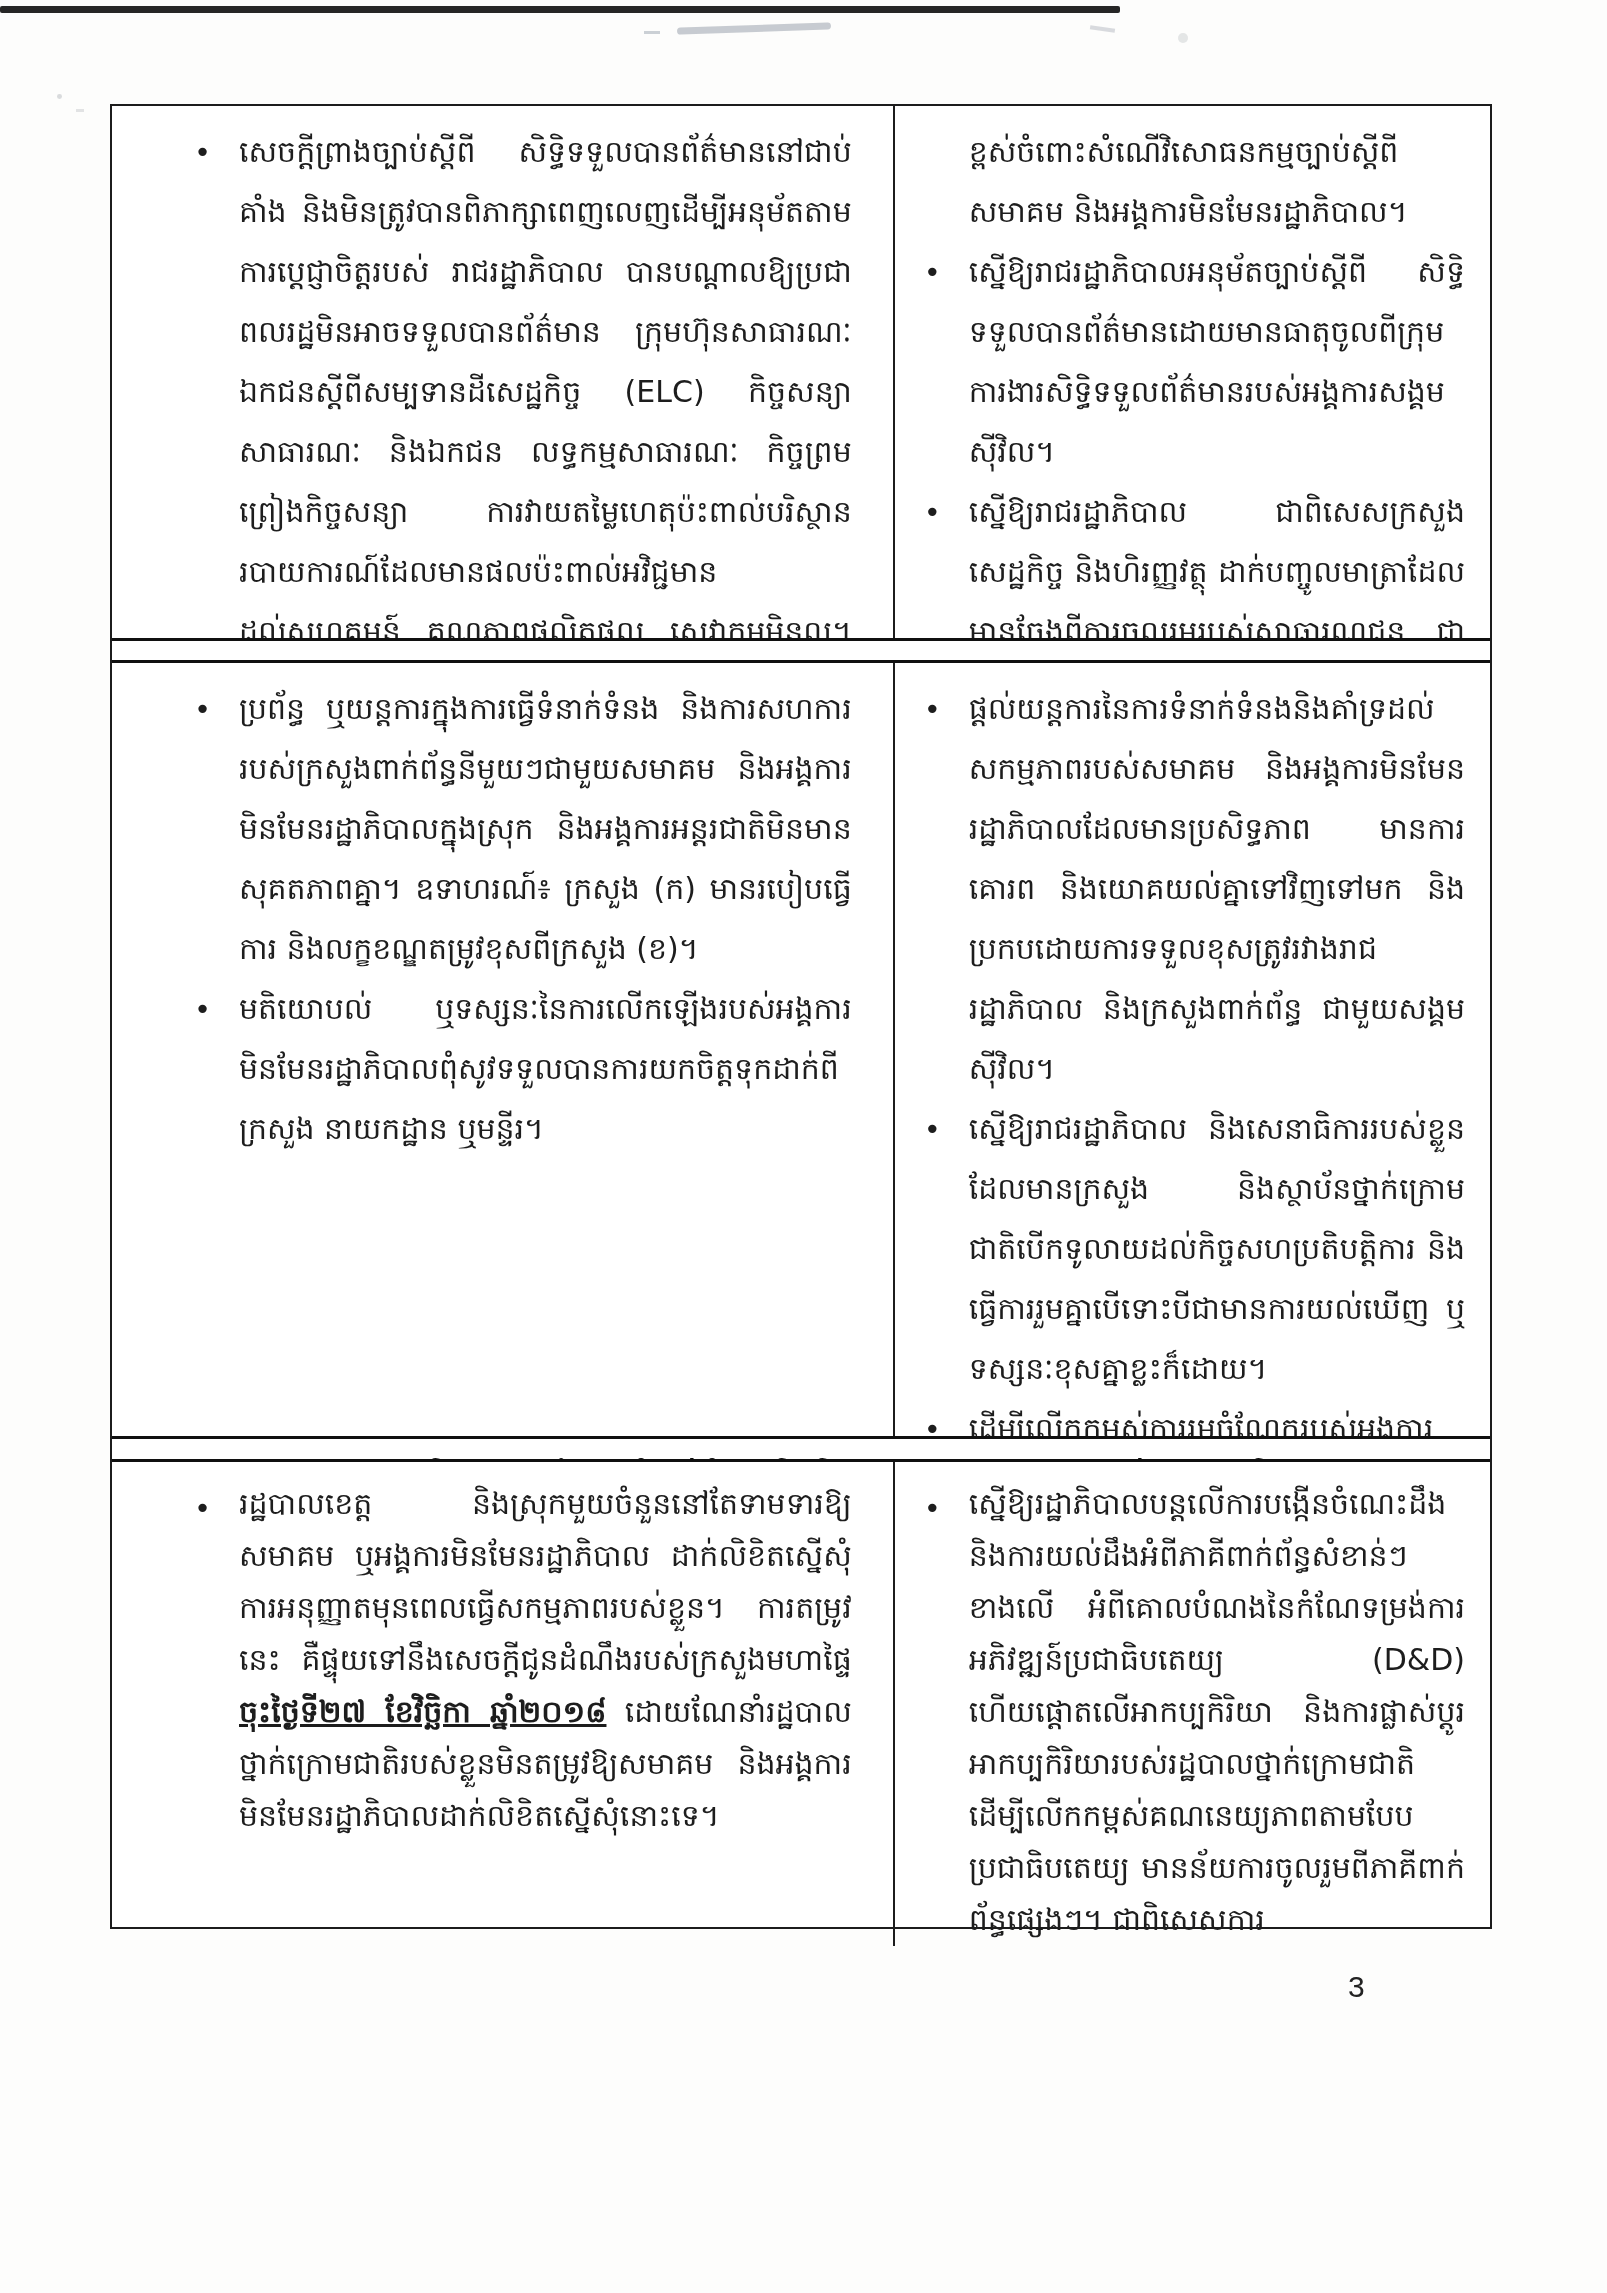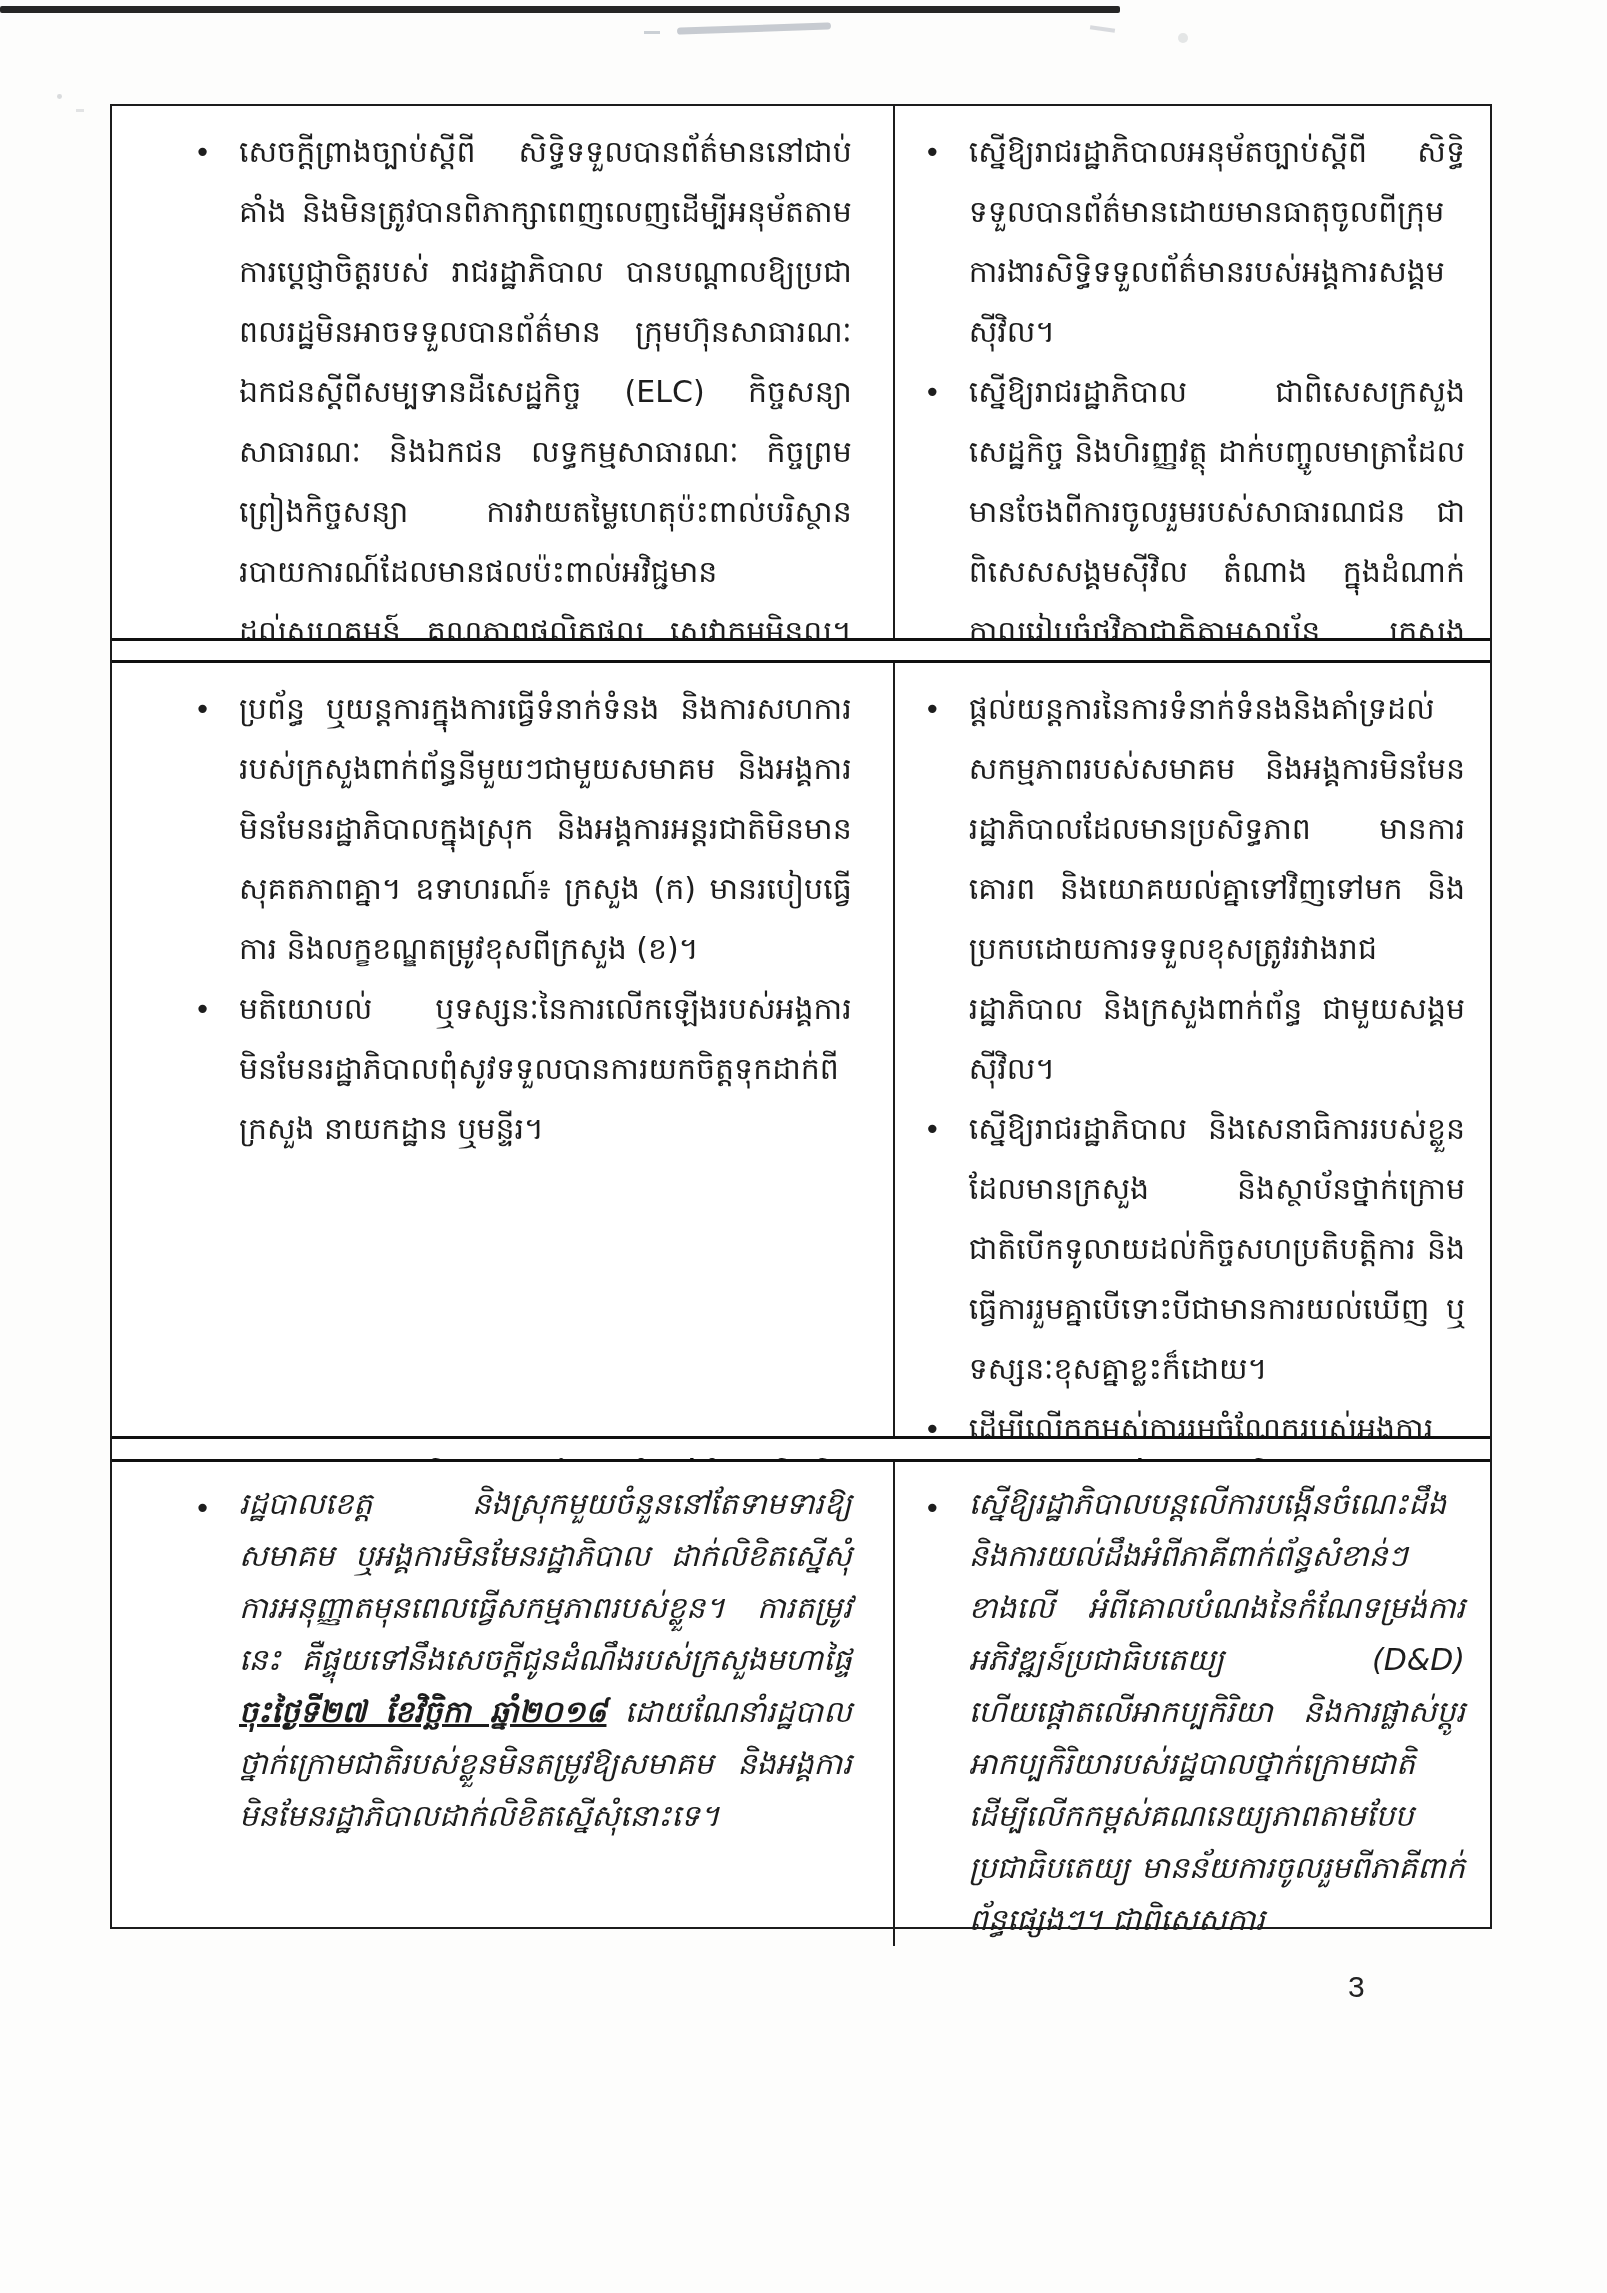--- a/index.html
+++ b/index.html
@@ -60,21 +60,21 @@
     font-size:32px;line-height:55px;
     font-weight:bold;color:#0c0c0c;
     text-align:left;word-break:break-word;
   }
   .cell p{
     margin:0;
     font-size:30px;line-height:60px;
     color:#1d1d1d;text-align:justify;
     word-break:break-word;
   }
-  .h-row3 .cell p{line-height:52px;font-style:italic;}
+  .h-row3 .cell p{line-height:52px;}
   .bullet{position:relative;}
   .marker{
     position:absolute;left:-45px;top:0;
     font-size:29px;color:#1d1d1d;line-height:60px;
   }
   .emph{font-weight:bold;text-decoration:underline;}
 
   .page-number{
     position:absolute;left:1348px;top:1970px;
     font-size:30px;color:#222;
@@ -99,20 +99,21 @@
   <div class="doc-table">
 
     <div class="trow h-row1">
       <div class="cell left">
         <div class="bullet">
           <span class="marker">•</span>
           <p>សេចក្តីព្រាងច្បាប់ស្តីពី សិទ្ធិទទួលបានព័ត៌មាននៅជាប់គាំង និងមិនត្រូវបានពិភាក្សាពេញលេញដើម្បីអនុម័តតាមការប្តេជ្ញាចិត្តរបស់ រាជរដ្ឋាភិបាល បានបណ្តាលឱ្យប្រជាពលរដ្ឋមិនអាចទទួលបានព័ត៌មាន ក្រុមហ៊ុនសាធារណៈ ឯកជនស្តីពីសម្បទានដីសេដ្ឋកិច្ច (ELC) កិច្ចសន្យាសាធារណៈ និងឯកជន លទ្ធកម្មសាធារណៈ កិច្ចព្រមព្រៀងកិច្ចសន្យា ការវាយតម្លៃហេតុប៉ះពាល់បរិស្ថាន របាយការណ៍ដែលមានផលប៉ះពាល់អវិជ្ជមានដល់សហគមន៍ គុណភាពផលិតផល សេវាកម្មមិនល្អ។ ការដឹកជញ្ជូន និងវិស័យឯកជន ការអនុលោមតាមច្បាប់ និងបរិស្ថានសង្គម និងអភិបាលកិច្ចល្អ</p>
         </div>
       </div>
       <div class="cell right">
+        <p>ខ្ពស់ចំពោះសំណើវិសោធនកម្មច្បាប់ស្តីពី សមាគម និងអង្គការមិនមែនរដ្ឋាភិបាល។</p>
         <div class="bullet">
           <span class="marker">•</span>
           <p>ស្នើឱ្យរាជរដ្ឋាភិបាលអនុម័តច្បាប់ស្តីពី សិទ្ធិទទួលបានព័ត៌មានដោយមានធាតុចូលពីក្រុមការងារសិទ្ធិទទួលព័ត៌មានរបស់អង្គការសង្គមស៊ីវិល។</p>
         </div>
         <div class="bullet">
           <span class="marker">•</span>
           <p>ស្នើឱ្យរាជរដ្ឋាភិបាល ជាពិសេសក្រសួងសេដ្ឋកិច្ច និងហិរញ្ញវត្ថុ ដាក់បញ្ចូលមាត្រាដែលមានចែងពីការចូលរួមរបស់សាធារណជន ជាពិសេសសង្គមស៊ីវិល តំណាង ក្នុងដំណាក់កាលរៀបចំថវិកាជាតិតាមស្ថាប័ន ក្រសួង រហូតដល់សេចក្តីព្រាងរួមមុនដាក់ជូនពិនិត្យ សម្រេចដោយគណៈរដ្ឋមន្ត្រី និងរដ្ឋសភា។</p>
         </div>
       </div>
     </div>

